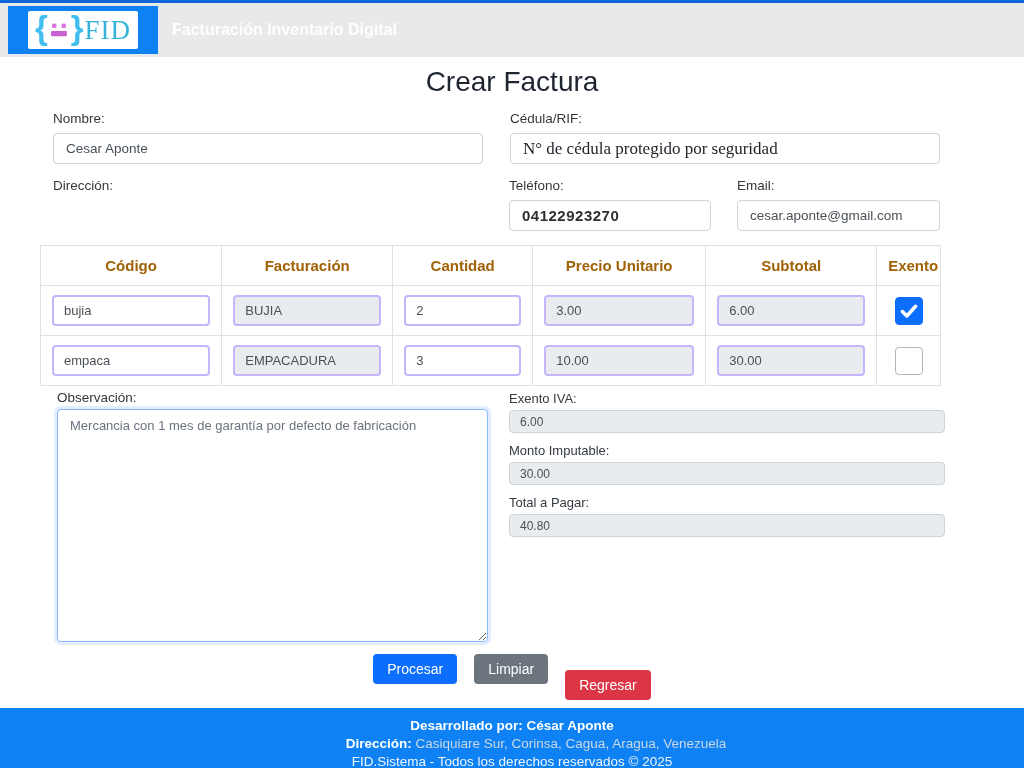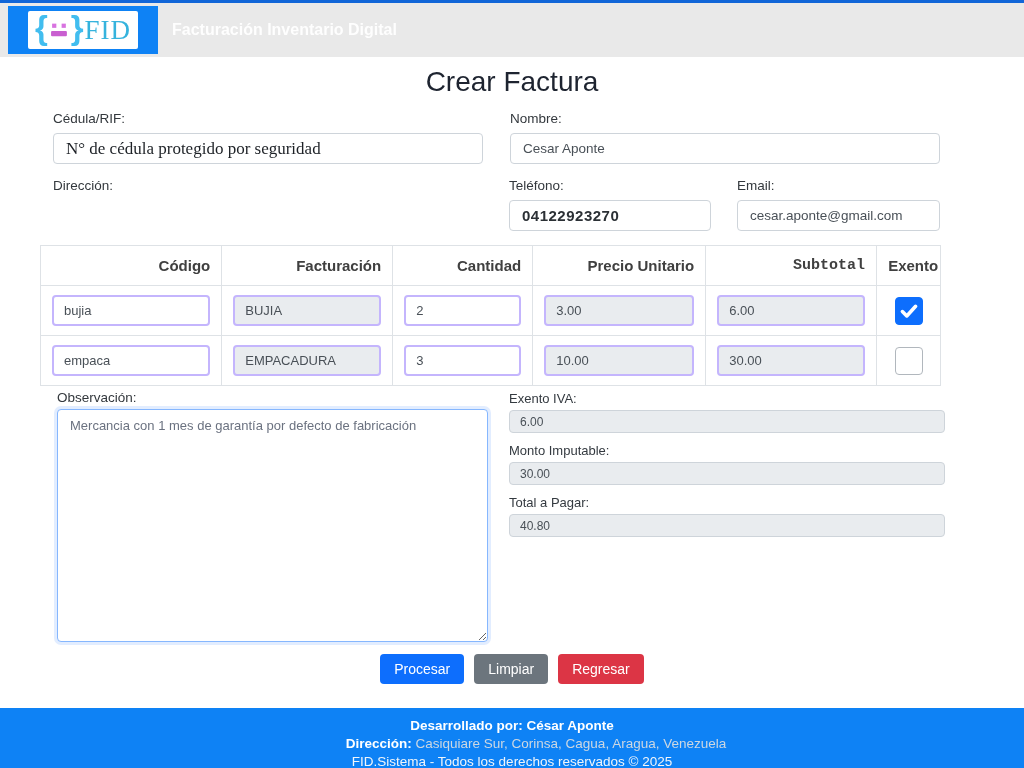--- a/index.html
+++ b/index.html
@@ -119,32 +119,32 @@
     width: 901px;
     border-collapse: collapse;
     table-layout: fixed;
   }
   table.items th, table.items td {
     border: 1px solid #dee2e6;
     padding: 9px 11px;
     vertical-align: middle;
   }
   table.items th {
-    text-align: right;
+    text-align: center;
     font-size: 15px;
     font-weight: 700;
-    color: #404040;
+    color: #a16207;
     height: 40px;
   }
   table.items td { height: 50px; }
   .col-codigo { width: 176px; }
   .col-desc   { width: 166px; }
   .col-cant   { width: 136px; }
   .col-precio { width: 168px; }
-  .col-subt   { width: 166px; font-family: Liberation Mono, monospace; }
+  .col-subt   { width: 166px; }
   .col-exento { width: 62px; text-align: center; }
   table.items td input {
     width: 100%;
     height: 31px;
     border: 2px solid #c4b5fd;
     border-radius: 4px;
     padding: 4px 10px;
     font-family: "Liberation Sans", sans-serif;
     font-size: 13px;
     color: #495057;
@@ -209,36 +209,36 @@
     font-family: "Liberation Sans", sans-serif;
     font-size: 12px;
     color: #495057;
     outline: none;
   }
 
   
   .button-row {
     display: flex;
     justify-content: center;
-    gap: 10px;
+    gap: 17px;
     margin-top: 8px;
   }
   .btn {
     border: none;
     border-radius: 4px;
     color: #fff;
     font-family: "Liberation Sans", sans-serif;
     font-size: 14px;
     padding: 6px 14px;
     height: 30px;
     cursor: pointer;
   }
   .btn-primary   { background: #0d6efd; }
   .btn-secondary { background: #6c757d; }
-  .btn-danger    { background: #dc3545; }
+  .btn-danger    { background: #dc3545; margin-top: 16px; }
 
   
   footer {
     margin-top: auto;
     height: 60px;
     background: #0e82f5;
     text-align: center;
     padding-top: 9px;
     font-size: 13.5px;
     line-height: 18px;
@@ -266,27 +266,27 @@
       <span class="logo-fid">FID</span>
     </div>
   </div>
   <span class="brand-text">Facturación Inventario Digital</span>
 </header>
 
 <main>
   <h1 class="page-title">Crear Factura</h1>
 
   <div class="fields-row">
+    <div class="field w-main">
+      <label>Nombre:</label>
+      <input type="text" value="Cesar Aponte" style="">
+    </div>
     <div class="field w-main cedula-input">
       <label>Cédula/RIF:</label>
       <input type="text" value="N° de cédula protegido por seguridad" style="">
-    </div>
-    <div class="field w-main">
-      <label>Nombre:</label>
-      <input type="text" value="Cesar Aponte" style="">
     </div>
   </div>
 
   <div class="fields-row">
     <div class="field w-main">
       <label>Dirección:</label>
     </div>
     <div class="field w-tel tel-input">
       <label>Teléfono:</label>
       <input type="text" value="04122923270" style="">

